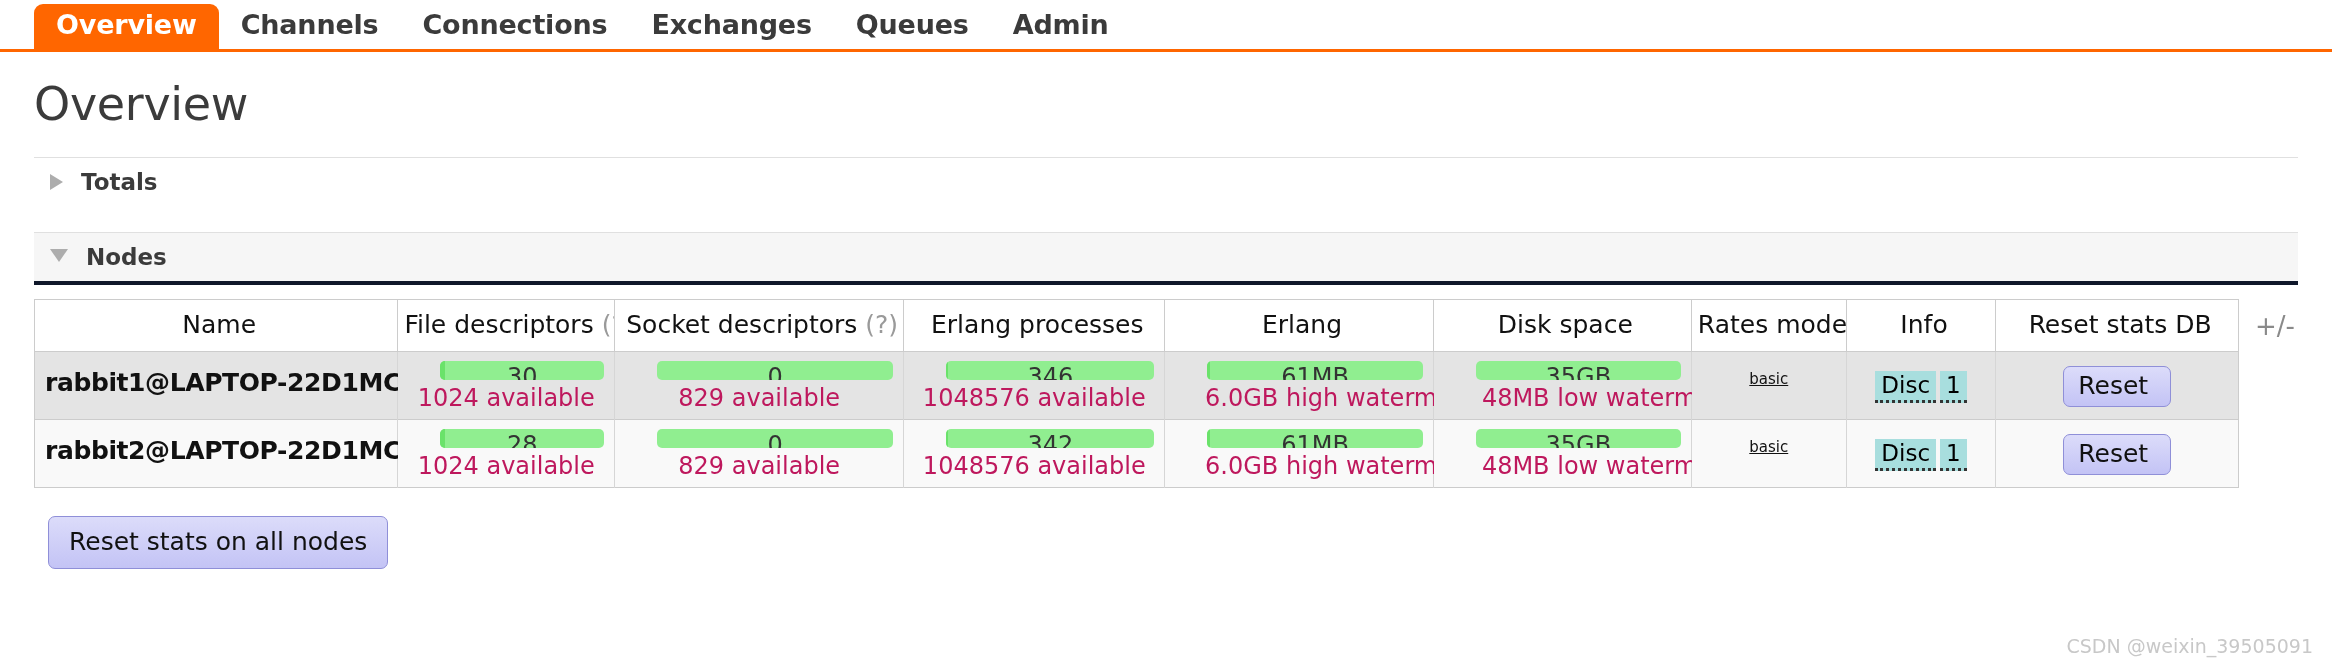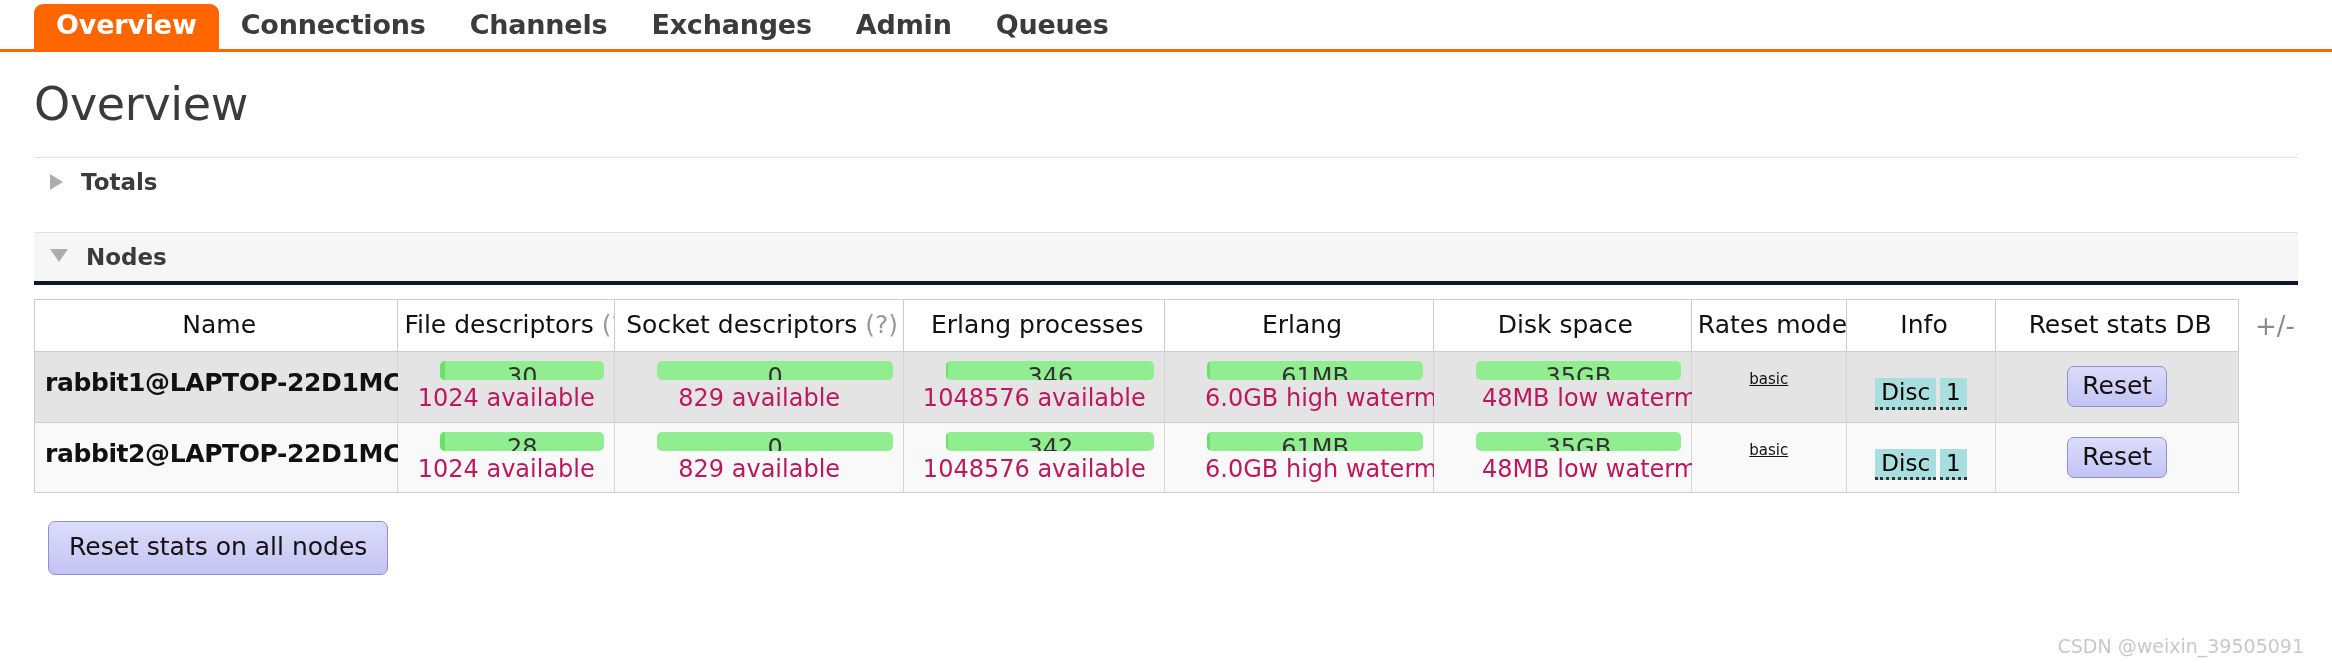--- a/index.html
+++ b/index.html
@@ -219,36 +219,36 @@
     white-space: nowrap;
   }
   .badge {
     display: inline-block;
     background: #a8dede;
     color: #000000;
     font-family: "DejaVu Sans", sans-serif;
     font-size: 23px;
     line-height: 1.12;
     padding: 2px 6px 1px 6px;
-    margin: 12px 2px;
+    margin: 5px 2px;
     border-bottom: 3px dotted #333333;
     text-decoration: none;
     cursor: help;
   }
 
   
   .btn {
     display: inline-block;
     font-family: "DejaVu Sans", sans-serif;
     font-size: 25px;
     color: #111111;
     background: linear-gradient(to bottom, #dcdcfa 0%, #c3c3f5 100%);
     border: 1px solid #8f8fd8;
     border-radius: 7px;
-    padding: 5px 14px 7px 14px;
+    padding: 5px 22px 7px 14px;
     cursor: pointer;
     line-height: 1.1;
   }
   .btn-cell { text-align: center; padding-top: 14px; }
   #reset-all-btn {
     margin: 28px 0 0 14px;
     padding: 11px 20px 13px 20px;
     text-align: right;
   }
 
@@ -258,50 +258,50 @@
     color: #8a8a8a;
     padding: 12px 0 0 16px;
     cursor: pointer;
     user-select: none;
     white-space: nowrap;
   }
 
   
   #watermark {
     position: absolute;
-    right: 28px;
+    right: 19px;
     bottom: 6px;
     font-family: "DejaVu Sans", sans-serif;
     font-size: 19px;
     color: #c8c8c8;
     white-space: nowrap;
   }
 </style>
 </head>
 <body>
 
 <div id="main-nav">
   <ul>
     <li class="selected">
       <a href="#">Overview</a>
     </li>
     <li>
+      <a href="#">Channels</a>
+    </li>
+    <li>
       <a href="#">Connections</a>
-    </li>
-    <li>
-      <a href="#">Channels</a>
     </li>
     <li>
       <a href="#">Exchanges</a>
     </li>
     <li>
+      <a href="#">Queues</a>
+    </li>
+    <li>
       <a href="#">Admin</a>
-    </li>
-    <li>
-      <a href="#">Queues</a>
     </li>
   </ul>
 </div>
 
 <div id="page">
 
   <h1 id="page-title">Overview</h1>
 
   <div class="section collapsed">
     <h2>

